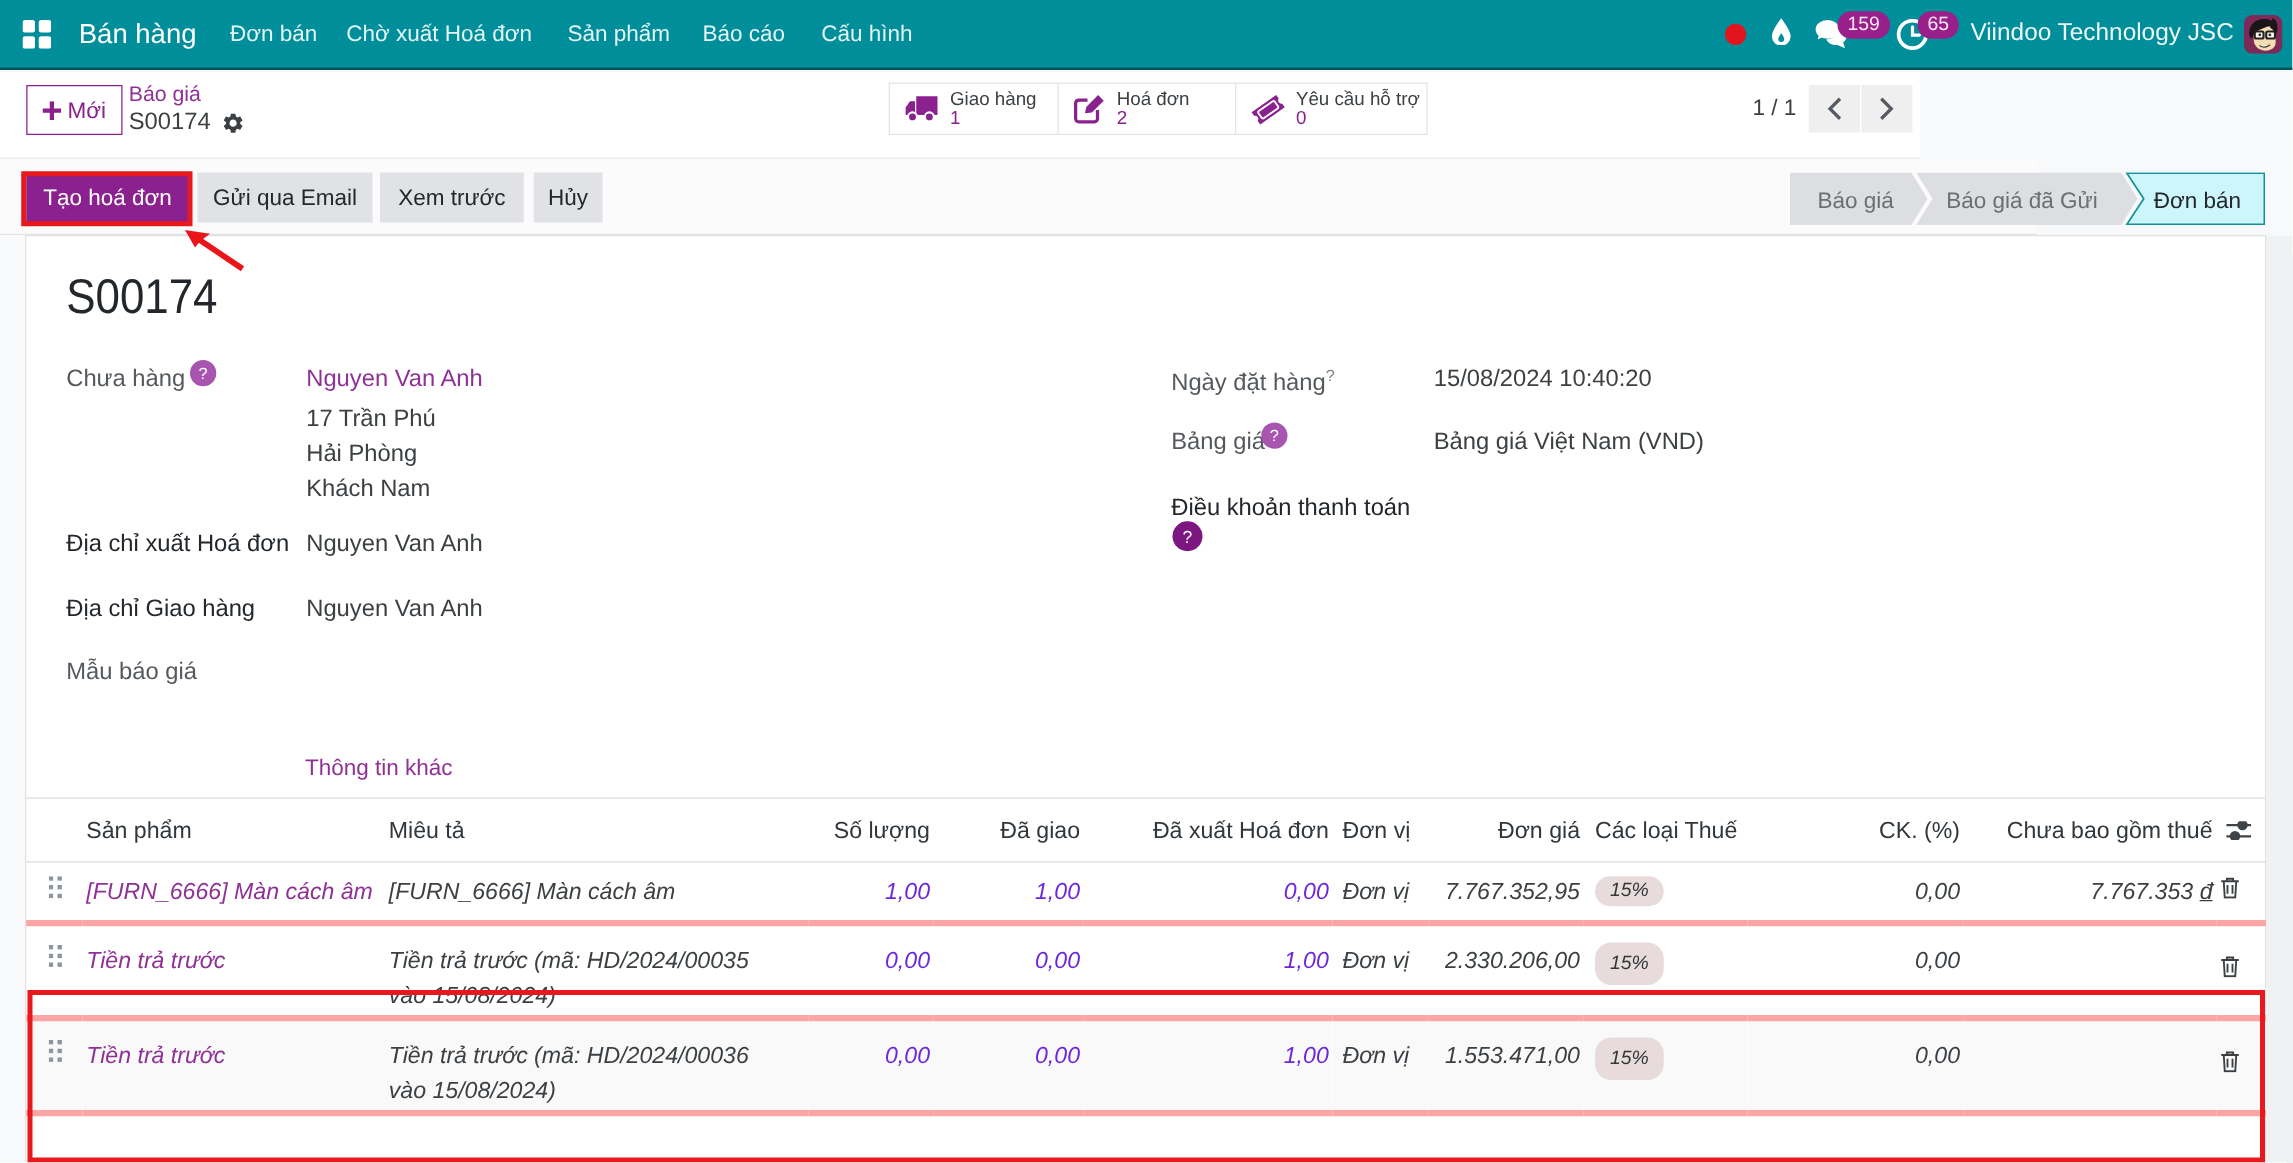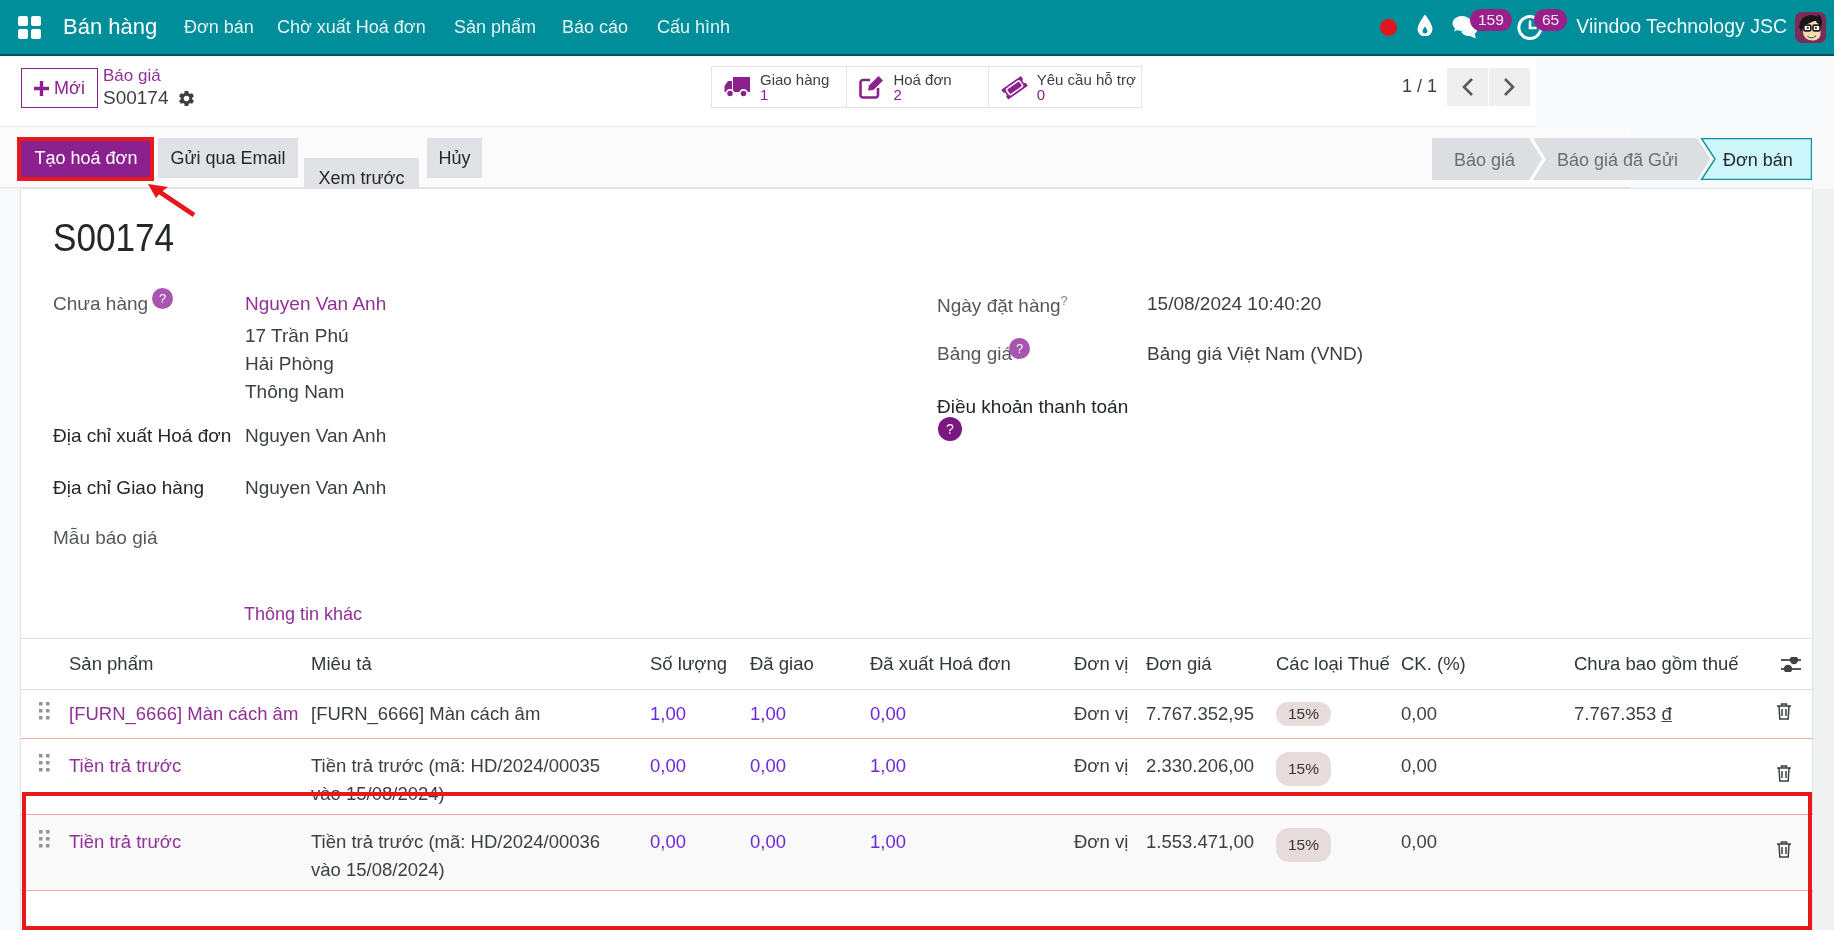--- a/index.html
+++ b/index.html
@@ -46,22 +46,22 @@
 
 
 #tabs { position:absolute; left:0px; top:400px; width:1791px; height:50px; border-bottom:1px solid #dadce0; }
 .tab1 { position:absolute; left:31px; top:0; width:173px; height:51px; background:#fff; border:1px solid #dadce0; border-bottom:none; text-align:center; line-height:49px; font-size:18px; color:#32373b; }
 .tab2 { position:absolute; left:223px; top:0; font-size:18px; color:#8f3195; line-height:50px; }
 
 
 table { border-collapse:collapse; table-layout:fixed; width:1792px; position:absolute; left:0px; top:450px; font-size:18.5px; color:#3c4043; }
 td, th { padding:0 3px; overflow:hidden; white-space:nowrap; }
 th { font-weight:500; color:#32373b; height:50px; border-bottom:1px solid #dadce0; text-align:left; }
-td { border-bottom:1px solid #fca5a5; height:49px; } tr.sec td { height:53px; background:#f9f9fa; } tr.zeb td { background:#f9f9fa; }
-.r { }
+td { border-bottom:5px solid #fca5a5; height:49px;font-style:italic; } tr.sec td { height:53px; background:#f9f9fa; } tr.zeb td { background:#f9f9fa; }
+.r { text-align:right; }
 .teal { color:#6d28d9; }
 .pill { display:inline-block; background:#e7dbdb; color:#34373a; border-radius:13px; font-size:15.5px; padding:3px 12px; }
 .wrapcell { white-space:normal; } tr.wrap td { vertical-align:top; padding-top:13px; line-height:28px; height:76px; } tr.wrap td:last-child { vertical-align:middle; padding-top:0; }
 
 
 .redrect { position:absolute; border:4px solid #e8191c; }
 </style>
 </head>
 <body>
 
@@ -150,41 +150,41 @@
         <path d="M11 2 L3 10 L11 18" stroke="#555b60" stroke-width="2.6" fill="none"></path>
       </svg></div>
   <div class="pagebtn" style="right:6px"><svg width="13" height="20" viewBox="0 0 13 20">
         <path d="M2 2 L10 10 L2 18" stroke="#555b60" stroke-width="2.6" fill="none"></path>
       </svg></div>
 </div>
 
 <div id="statusbar">
   <div class="btn btn-primary" style="left:21px;width:130px;">Tạo hoá đơn</div>
   <div class="btn btn-gray" style="left:158px;width:140px;">Gửi qua Email</div>
-  <div class="btn btn-gray" style="left:304px;width:115px;margin-top:20px;">Xem trước</div>
+  <div class="btn btn-gray" style="left:304px;width:115px;">Xem trước</div>
   <div class="btn btn-gray" style="left:427px;width:55px;">Hủy</div>
   <svg class="abs" style="left:1432px;top:10px" width="380" height="42" viewBox="0 0 380 42">
     <polygon points="0,0 97,0 110,21 97,42 0,42" fill="#dddee1"></polygon>
     <polygon points="101,0 265,0 278,21 265,42 101,42 114,21" fill="#dddee1"></polygon>
     <polygon points="269.5,0.5 379.5,0.5 379.5,41.5 269.5,41.5 283,21" fill="#ccf6fa" stroke="#11919b" stroke-width="1.4"></polygon>
     <text x="22" y="28" font-size="18" fill="#6b6f73">Báo giá</text>
     <text x="125" y="28" font-size="18" fill="#6b6f73">Báo giá đã Gửi</text>
     <text x="291" y="28" font-size="18" fill="#23272b">Đơn bán</text>
   </svg>
 </div>
 
 <div id="sheet">
   <div id="h1">S00174</div>
 
   <div class="flabel" style="left:32px;top:104px">Chưa hàng</div>
   <div class="qbadge" style="left:131px;top:99px">?</div>
   <div class="fvalue purple" style="left:224px;top:104px">Nguyen Van Anh</div>
   <div class="fvalue" style="left:224px;top:136px">17 Trần Phú</div>
   <div class="fvalue" style="left:224px;top:164px">Hải Phòng</div>
-  <div class="fvalue" style="left:224px;top:192px">Thông Nam</div>
+  <div class="fvalue" style="left:224px;top:192px">Khách Nam</div>
   <div class="flabel strong" style="left:32px;top:236px">Địa chỉ xuất Hoá đơn</div>
   <div class="fvalue" style="left:224px;top:236px">Nguyen Van Anh</div>
   <div class="flabel strong" style="left:32px;top:288px">Địa chỉ Giao hàng</div>
   <div class="fvalue" style="left:224px;top:288px">Nguyen Van Anh</div>
   <div class="flabel" style="left:32px;top:338px">Mẫu báo giá</div>
 
   <div class="flabel" style="left:916px;top:104px">Ngày đặt hàng<sup style="color:#80868b;font-size:13px">?</sup></div>
   <div class="fvalue" style="left:1126px;top:104px">15/08/2024 10:40:20</div>
   <div class="flabel" style="left:916px;top:154px">Bảng giá</div>
   <div class="qbadge" style="left:988px;top:149px">?</div>

